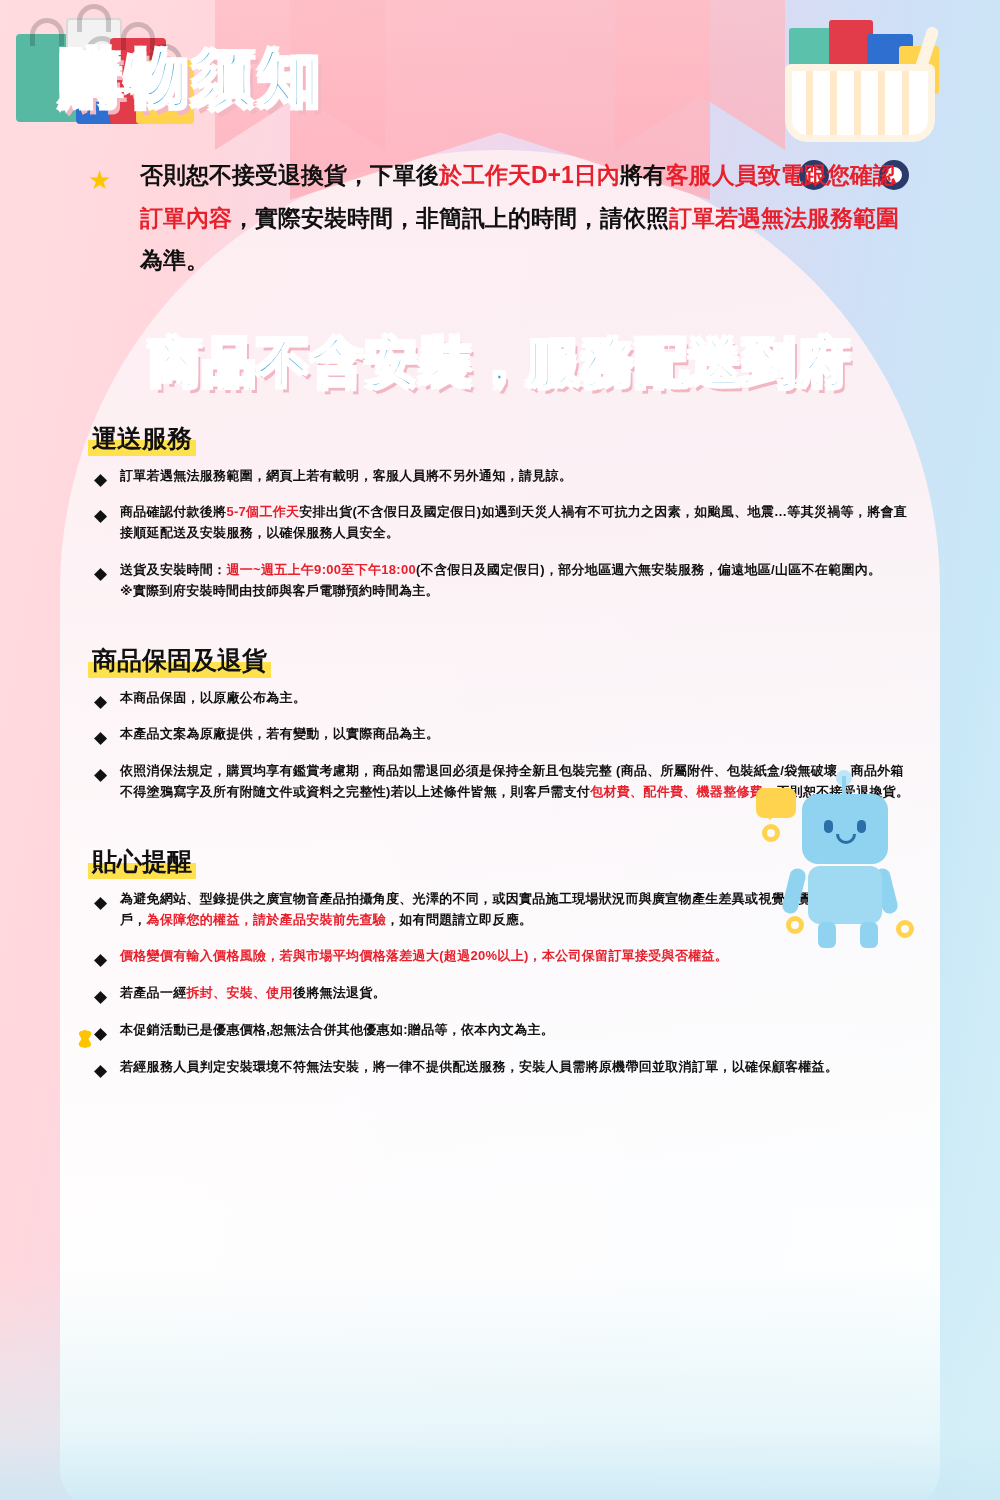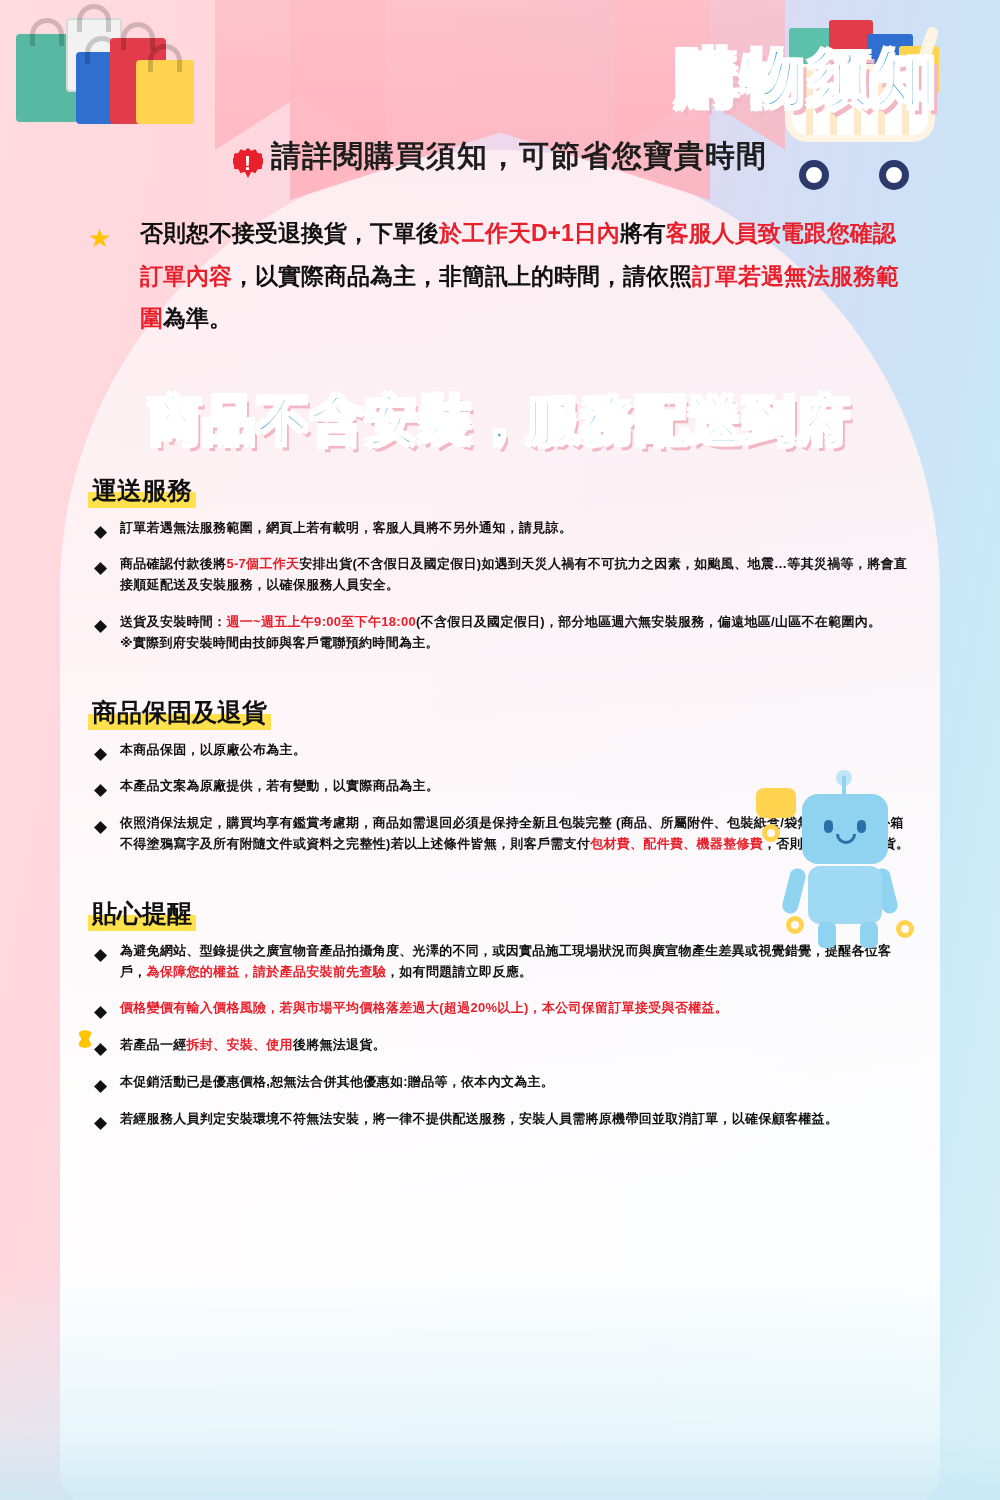--- a/index.html
+++ b/index.html
@@ -73,21 +73,21 @@
   .cart .cbag { position: absolute; border-radius: 3px; }
   .cb1 { left: 18px; top: 8px;  width: 46px; height: 58px; background: #5cc1aa; }
   .cb2 { left: 58px; top: 0px;  width: 44px; height: 62px; background: #e23b4a; }
   .cb3 { left: 96px; top: 14px; width: 46px; height: 56px; background: #2f6fd0; }
   .cb4 { left: 128px;top: 26px; width: 40px; height: 48px; background: #ffd34d; }
 
   
   .page { position: relative; z-index: 5; width: 1000px; padding: 0 60px; }
 
   .title-main {
-    text-align: right;
+    text-align: left;
     margin-top: 36px;
     font-size: 62px; font-weight: 700; letter-spacing: 4px;
     color: #2f9bd6;
     -webkit-text-stroke: 2px #ffffff;
     text-shadow:
       3px 3px 0 #ffffff, -3px 3px 0 #ffffff, 3px -3px 0 #ffffff, -3px -3px 0 #ffffff,
       6px 7px 0 #f2b7c3;
   }
 
   .subtitle {
@@ -125,21 +125,21 @@
   }
 
   .sec-head {
     display: inline-block;
     margin: 26px 0 10px 28px;
     font-size: 25px; font-weight: 700; color: #111;
     background: linear-gradient(180deg, rgba(255,255,255,0) 52%, #ffe14d 52%, #ffe14d 100%);
     padding: 0 4px 1px 4px;
     position: relative;
   }
-  .sec-head.first { margin-top: 18px; }
+  .sec-head.first { margin-top: 24px; }
 
   .item {
     position: relative;
     margin: 0 26px 16px 34px;
     padding-left: 26px;
     font-size: 13px; font-weight: 700; line-height: 1.6; color: #111;
     letter-spacing: .3px;
   }
   .item::before {
     content: "◆";
@@ -248,26 +248,23 @@
 <div class="spark">
     <i></i>
     <i></i>
     <i></i>
   </div>
 
 <div class="page">
 
   <h1 class="title-main">購物須知</h1>
 
-  <div class="subtitle">
-    <span class="excl-badge">!</span><span>請詳閱購買須知，可節省您寶貴時間</span>
-  </div>
 
   <div class="intro">
     <span class="star">★</span>
-    <span>否則恕不接受退換貨，下單後</span><span class="hl-red">於工作天D+1日內</span><span>將有</span><span class="hl-red">客服</span><span class="hl-red">人員致電跟您確認訂單內容</span><span>，以實際商品為主，非簡訊上的時</span><span>間，請依照</span><span class="hl-red">訂單若遇無法服務範圍</span><span>為準。</span>
+    <span>否則恕不接受退換貨，下單後</span><span class="hl-red">於工作天D+1日內</span><span>將有</span><span class="hl-red">客服</span><span class="hl-red">人員致電跟您確認訂單內容</span><span>，實際安裝時間，非簡訊上的時</span><span>間，請依照</span><span class="hl-red">訂單若遇無法服務範圍</span><span>為準。</span>
   </div>
 
   <div class="banner">商品不含安裝，服務配送到府</div>
 
   <div id="sections"><div class="sec-head first">運送服務</div><p class="item"><span>訂單若遇無法服務範圍，網頁上若有載明，客服人員將不另外通知，請見諒。</span></p><p class="item"><span>商品確認付款後將</span><span class="hl-red">5-7個工作天</span><span>安排出貨(不含假日及國定假日)如遇到天災人禍有不可抗力之因素，如颱風、地震…等其災禍等，將會直接順延配送及安裝服務，以確保服務人員安全。</span></p><p class="item"><span>送貨及安裝時間：</span><span class="hl-red">週一~週五上午9:00至下午18:00</span><span>(不含假日及國定假日)，部分地區週六無安裝服務，偏遠地區/山區不在範圍內。</span><span class="sub-note">※實際到府安裝時間由技師與客戶電聯預約時間為主。</span></p><div class="sec-head">商品保固及退貨</div><p class="item"><span>本商品保固，以原廠公布為主。</span></p><p class="item"><span>本產品文案為原廠提供，若有變動，以實際商品為主。</span></p><p class="item"><span>依照消保法規定，購買均享有鑑賞考慮期，商品如需退回必須是保持全新且包裝完整 (商品、所屬附件、包裝紙盒/袋無破壞、商品外箱不得塗鴉寫字及所有附隨文件或資料之完整性)若以上述條件皆無，則客戶需支付</span><span class="hl-red">包材費、配件費、機器整修費</span><span>，否則恕不接受退換貨。</span></p><div class="sec-head">貼心提醒</div><p class="item"><span>為避免網站、型錄提供之廣宣物音產品拍攝角度、光澤的不同，或因實品施工現場狀況而與廣宣物產生差異或視覺錯覺，提醒各位客戶，</span><span class="hl-red">為保障您的權益，請於產品安裝前先查驗</span><span>，如有問題請立即反應。</span></p><p class="item"><span class="hl-red">價格變價有輸入價格風險，</span><span class="hl-red">若與市場平均價格落差過大(超過20%以上)，本公司保留訂單接受與否權益。</span></p><p class="item"><span>若產品一經</span><span class="hl-red">拆封、安裝、使用</span><span>後將無法退貨。</span></p><p class="item"><span>本促銷活動已是優惠價格,恕無法合併其他優惠如:贈品等，依本內文為主。</span></p><p class="item"><span>若經服務人員判定安裝環境不符無法安裝，將一律不提供配送服務，安裝人員需將原機帶回並取消訂單，以確保顧客權益。</span></p></div>
 
 </div>
 
 </body></html>

